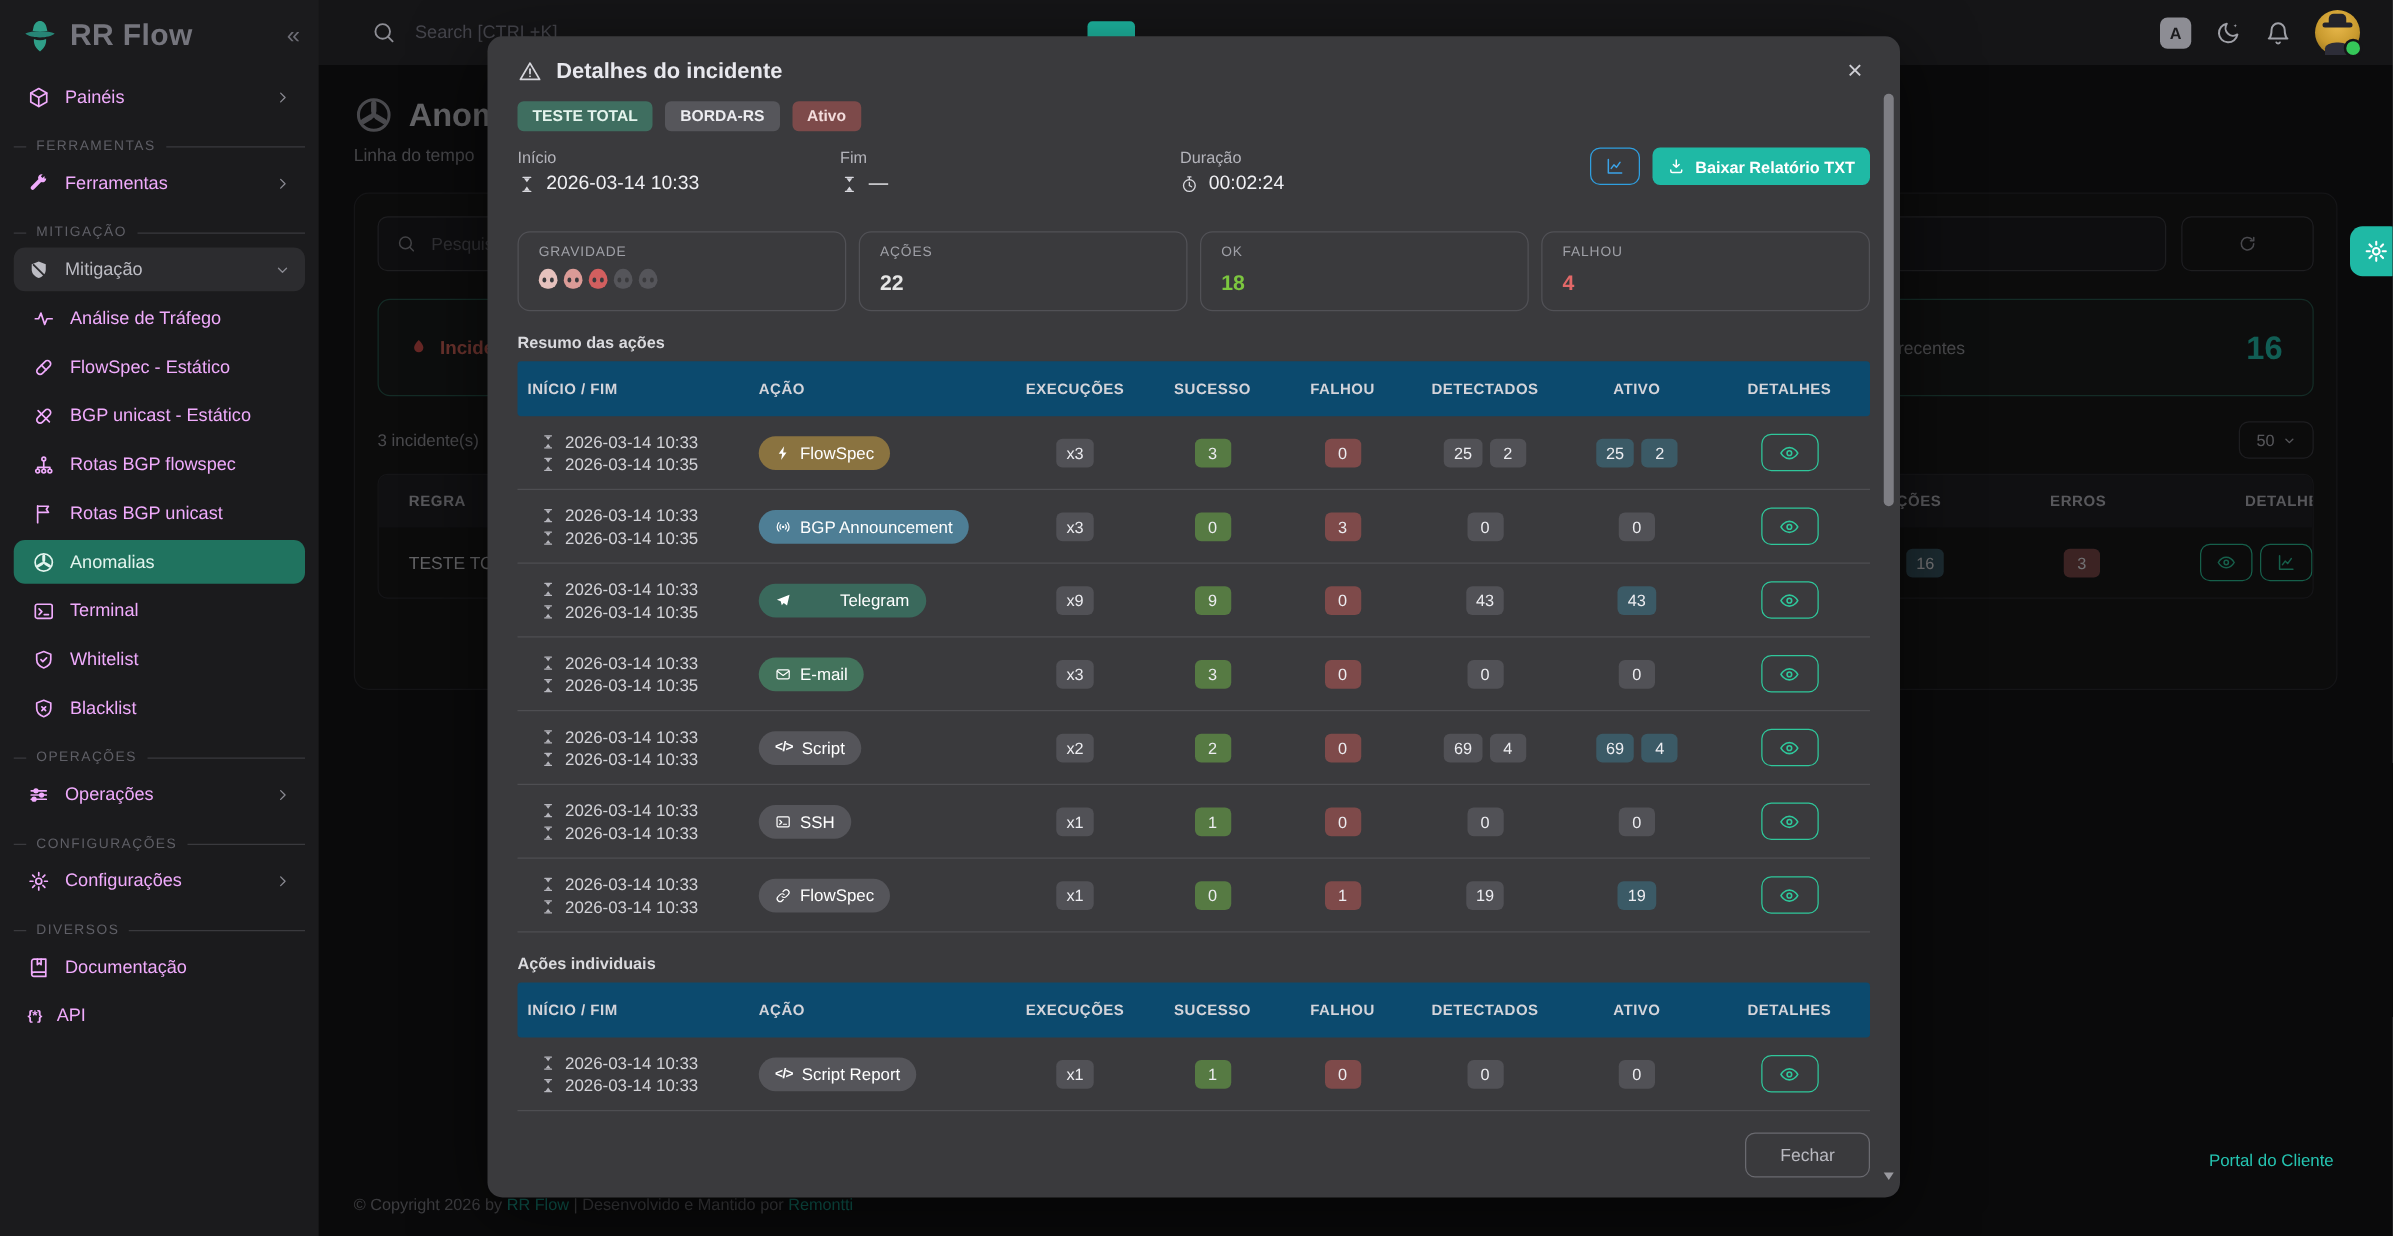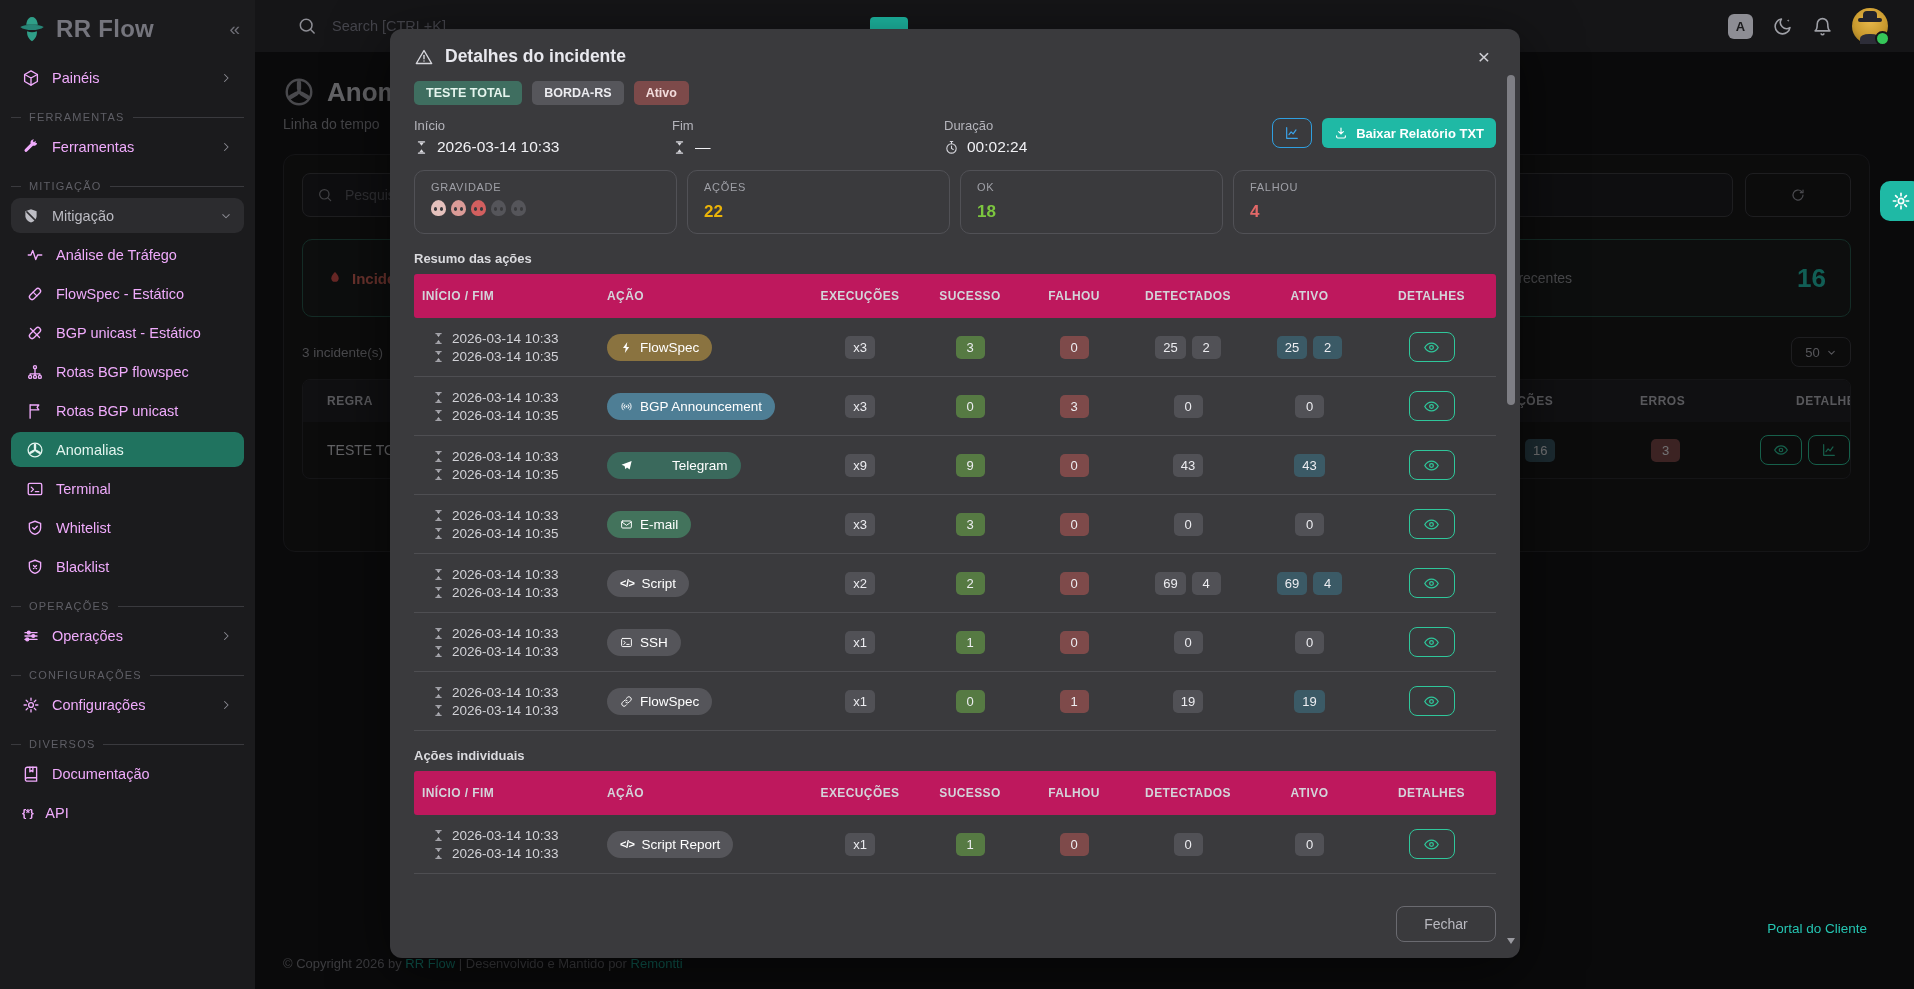--- a/index.html
+++ b/index.html
@@ -108,35 +108,35 @@
   .i-lbl{color:#b4b4bb;font-size:13px;}
   .i-val{display:flex;gap:8px;align-items:center;color:#f0f0f4;font-size:15.5px;margin-top:5px;}
   .i-val .icn{width:15px;height:15px;color:#d8d8de;}
   .i-btns{margin-left:auto;display:flex;gap:10px;align-items:center;}
   .chart-btn{width:40px;height:30px;border:1.5px solid #2f9fe0;border-radius:8px;color:#3ba3e8;
              background:transparent;display:flex;align-items:center;justify-content:center;cursor:pointer;}
   .chart-btn .icn{width:16px;height:16px;}
   .dl-btn{height:30px;padding:0 12px;border:none;border-radius:6px;background:#1fb9a5;color:#fff;
           font-weight:700;font-size:13px;display:flex;gap:8px;align-items:center;cursor:pointer;}
   .dl-btn .icn{width:14px;height:14px;}
-  .m-cards{display:grid;grid-template-columns:repeat(4,1fr);gap:10px;margin-top:14px;}
+  .m-cards{display:grid;grid-template-columns:repeat(4,1fr);gap:10px;margin-top:29px;}
   .m-card{border:1px solid #515156;border-radius:10px;padding:10px 16px;height:64px;box-sizing:border-box;}
   .c-lbl{color:#9fa0a7;font-size:11px;letter-spacing:.7px;}
-  .c-val{font-size:17px;font-weight:700;color:#eab308;margin-top:9px;}
+  .c-val{font-size:17px;font-weight:700;color:#e5e5e5;margin-top:9px;}
   .v-ok{color:#7cc63f;}
   .v-fail{color:#e26868;}
   .skulls{display:flex;gap:5px;margin-top:7px;}
   .skull{width:15px;height:16px;border-radius:50% 50% 46% 46% / 58% 58% 42% 42%;position:relative;}
   .skull::before,.skull::after{content:"";position:absolute;top:7px;width:3.4px;height:4px;border-radius:50%;background:#3a3a3d;}
   .skull::before{left:3px;}
   .skull::after{right:3px;}
   .sec-title{margin-top:17px;font-size:13px;font-weight:700;color:#dadade;}
   .m-table{margin-top:8px;}
   .trow{display:grid;grid-template-columns:185px 205px 112px 108px 100px 128px 115px 129px;align-items:center;}
-  .trow.thead{background:#be185d;height:44px;font-size:12px;font-weight:700;color:#d4d4da;letter-spacing:.4px;border-radius:3px;}
+  .trow.thead{background:#0c4a6e;height:44px;font-size:12px;font-weight:700;color:#d4d4da;letter-spacing:.4px;border-radius:3px;}
   .trow.tdata{height:58px;border-bottom:1px solid #4e4e52;}
   .tcell{padding:0 8px;display:flex;align-items:center;justify-content:center;gap:6px;box-sizing:border-box;}
   .tcell.left{justify-content:flex-start;}
   .tcell.times{flex-direction:column;align-items:flex-start;justify-content:center;gap:3px;padding-left:18px;}
   .time-line{display:flex;gap:7px;align-items:center;color:#d2d2d7;font-size:13.5px;white-space:nowrap;}
   .time-line .icn{width:13px;height:13px;color:#b5b5bc;}
   .abadge{display:inline-flex;align-items:center;gap:7px;padding:6px 13px;border-radius:14px;font-size:13.5px;color:#fff;white-space:nowrap;}
   .abadge .icn{width:13px;height:13px;}
   .t-gold{background:#8a7340;}
   .t-steel{background:#4e7e95;}

